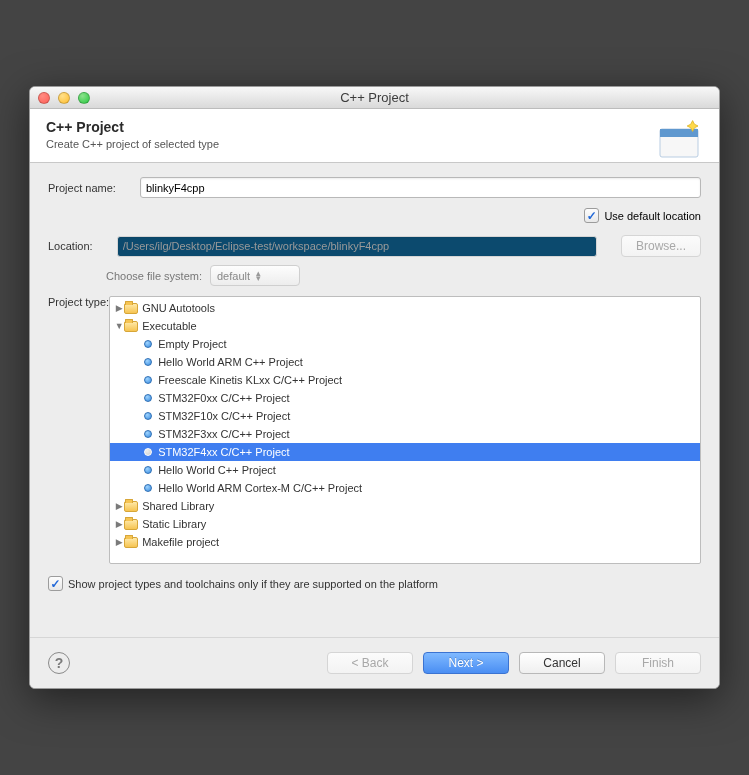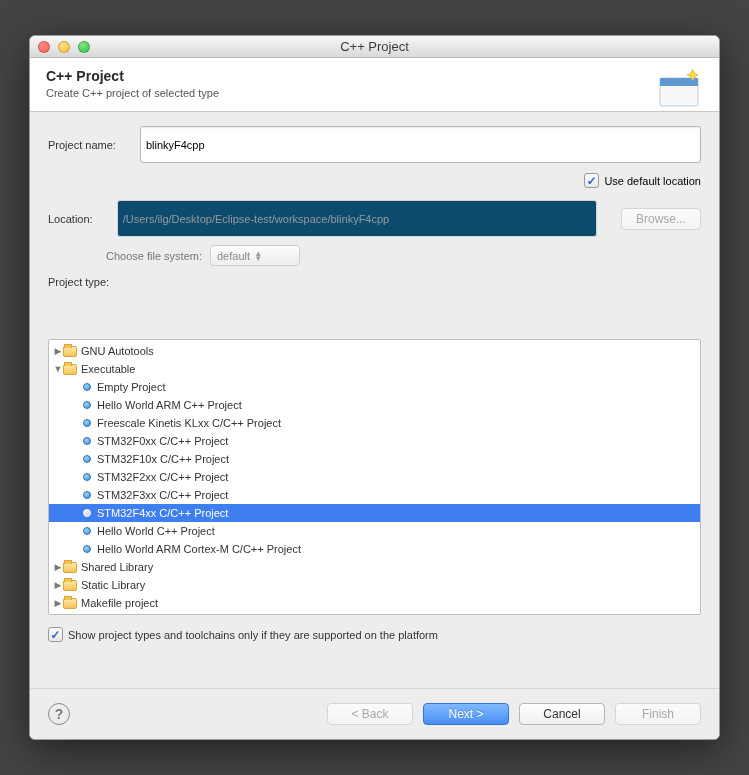--- a/index.html
+++ b/index.html
@@ -78,21 +78,21 @@
   }
   .row {
     display: flex;
     align-items: center;
     margin-bottom: 8px;
     gap: 24px;
   }
   .row label { color: #333; }
   .text-input {
     flex: 1;
-    height: 37px;
+    height: 21px;
     border: 1px solid #b8b8b8;
     border-radius: 3px;
     background: #fff;
     padding: 0 5px;
     font-size: 11px;
     font-family: inherit;
     box-shadow: inset 0 1px 2px rgba(0,0,0,0.08);
   }
   .text-input[disabled] {
     background: #0c4a6e;
@@ -176,21 +176,21 @@
     height: 268px;
     overflow: auto;
   }
   .panel.left { flex: 1.05; }
   .panel.right { flex: 0.95; }
   .panel-header {
     font-size: 11px;
     color: #333;
     margin-bottom: 3px;
   }
-  .col { display: flex; flex-direction: column; flex: 1; gap: 48px; }
+  .col { display: flex; flex-direction: row; flex: 1; }
   .tree {
     font-size: 11px;
     color: #333;
     padding: 2px 0;
   }
   .tree-item {
     display: flex;
     align-items: center;
     height: 18px;
     padding-left: 4px;
@@ -363,24 +363,20 @@
               <div class="tree-item" style="padding-left: 32px;">
                 <span class="bullet-icon"></span>
                 <span>STM32F0xx C/C++ Project</span>
               </div>
               <div class="tree-item" style="padding-left: 32px;">
                 <span class="bullet-icon"></span>
                 <span>STM32F10x C/C++ Project</span>
               </div>
               <div class="tree-item" style="padding-left: 32px;">
                 <span class="bullet-icon"></span>
-                <span>STM32F2xx C/C++ Project</span>
-              </div>
-              <div class="tree-item" style="padding-left: 32px;">
-                <span class="bullet-icon"></span>
                 <span>STM32F3xx C/C++ Project</span>
               </div>
               <div class="tree-item selected" style="padding-left: 32px;">
                 <span class="bullet-icon"></span>
                 <span>STM32F4xx C/C++ Project</span>
               </div>
               <div class="tree-item" style="padding-left: 32px;">
                 <span class="bullet-icon"></span>
                 <span>Hello World C++ Project</span>
               </div>

